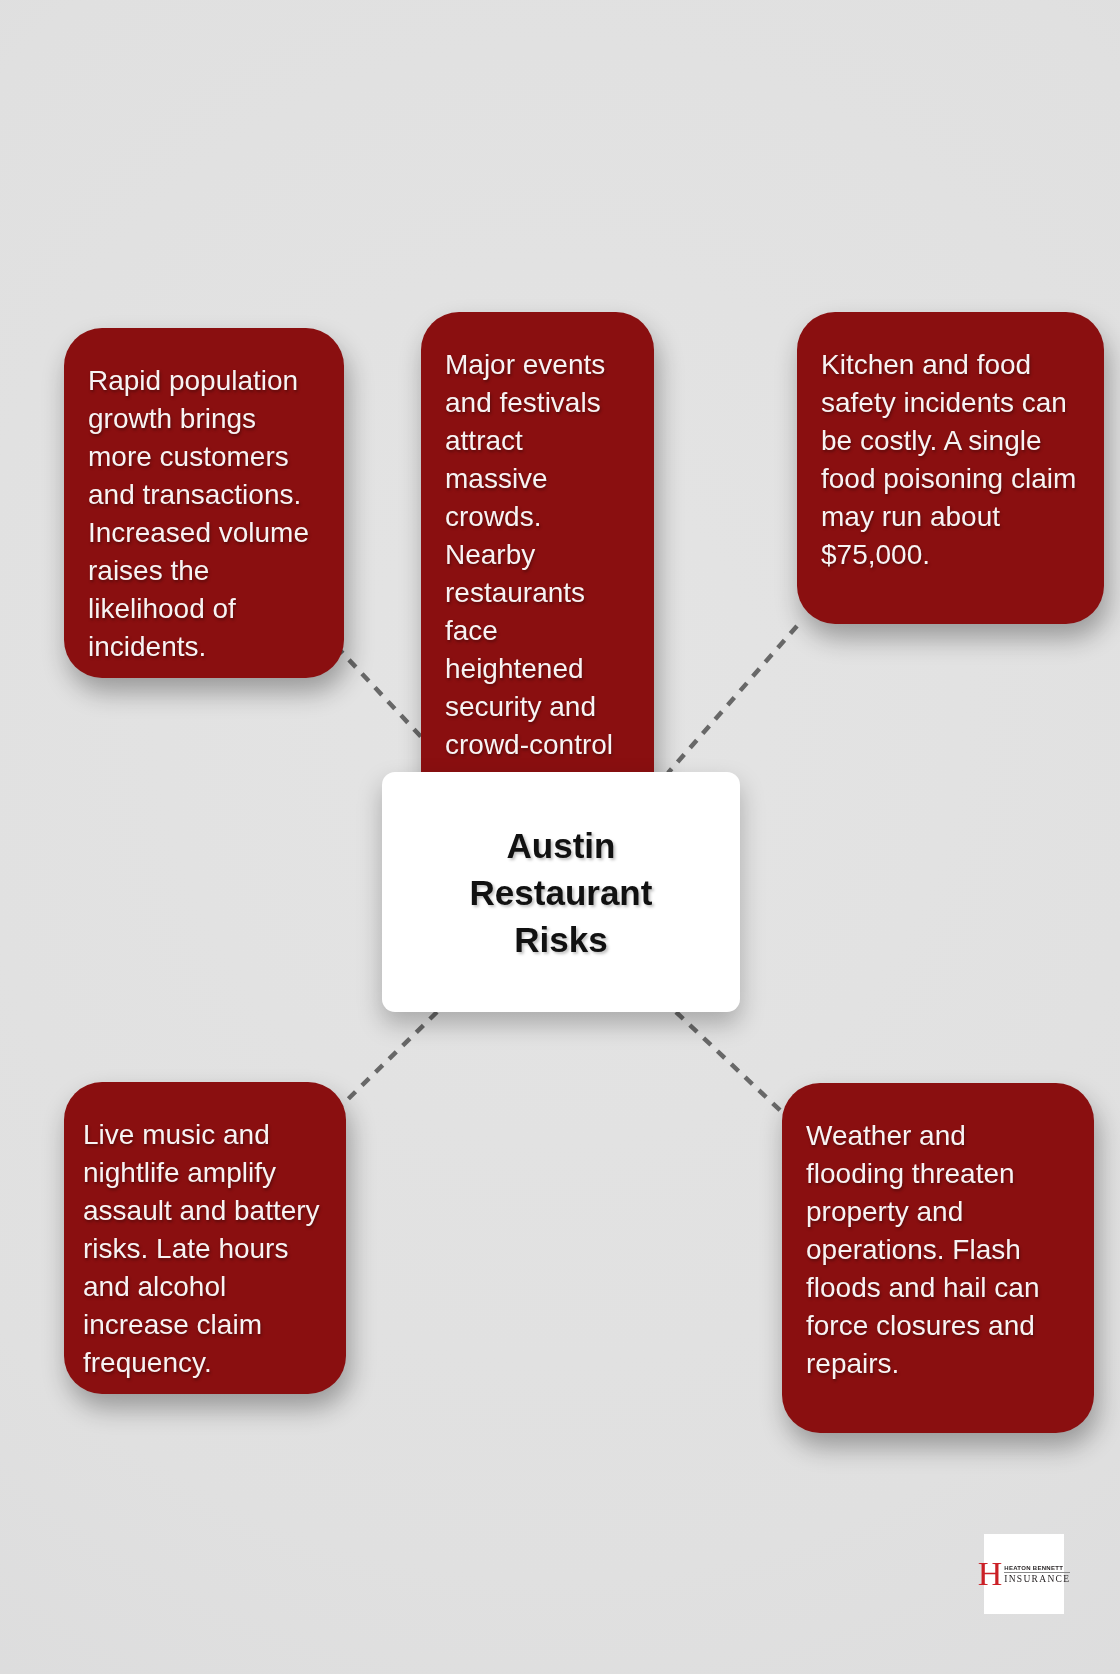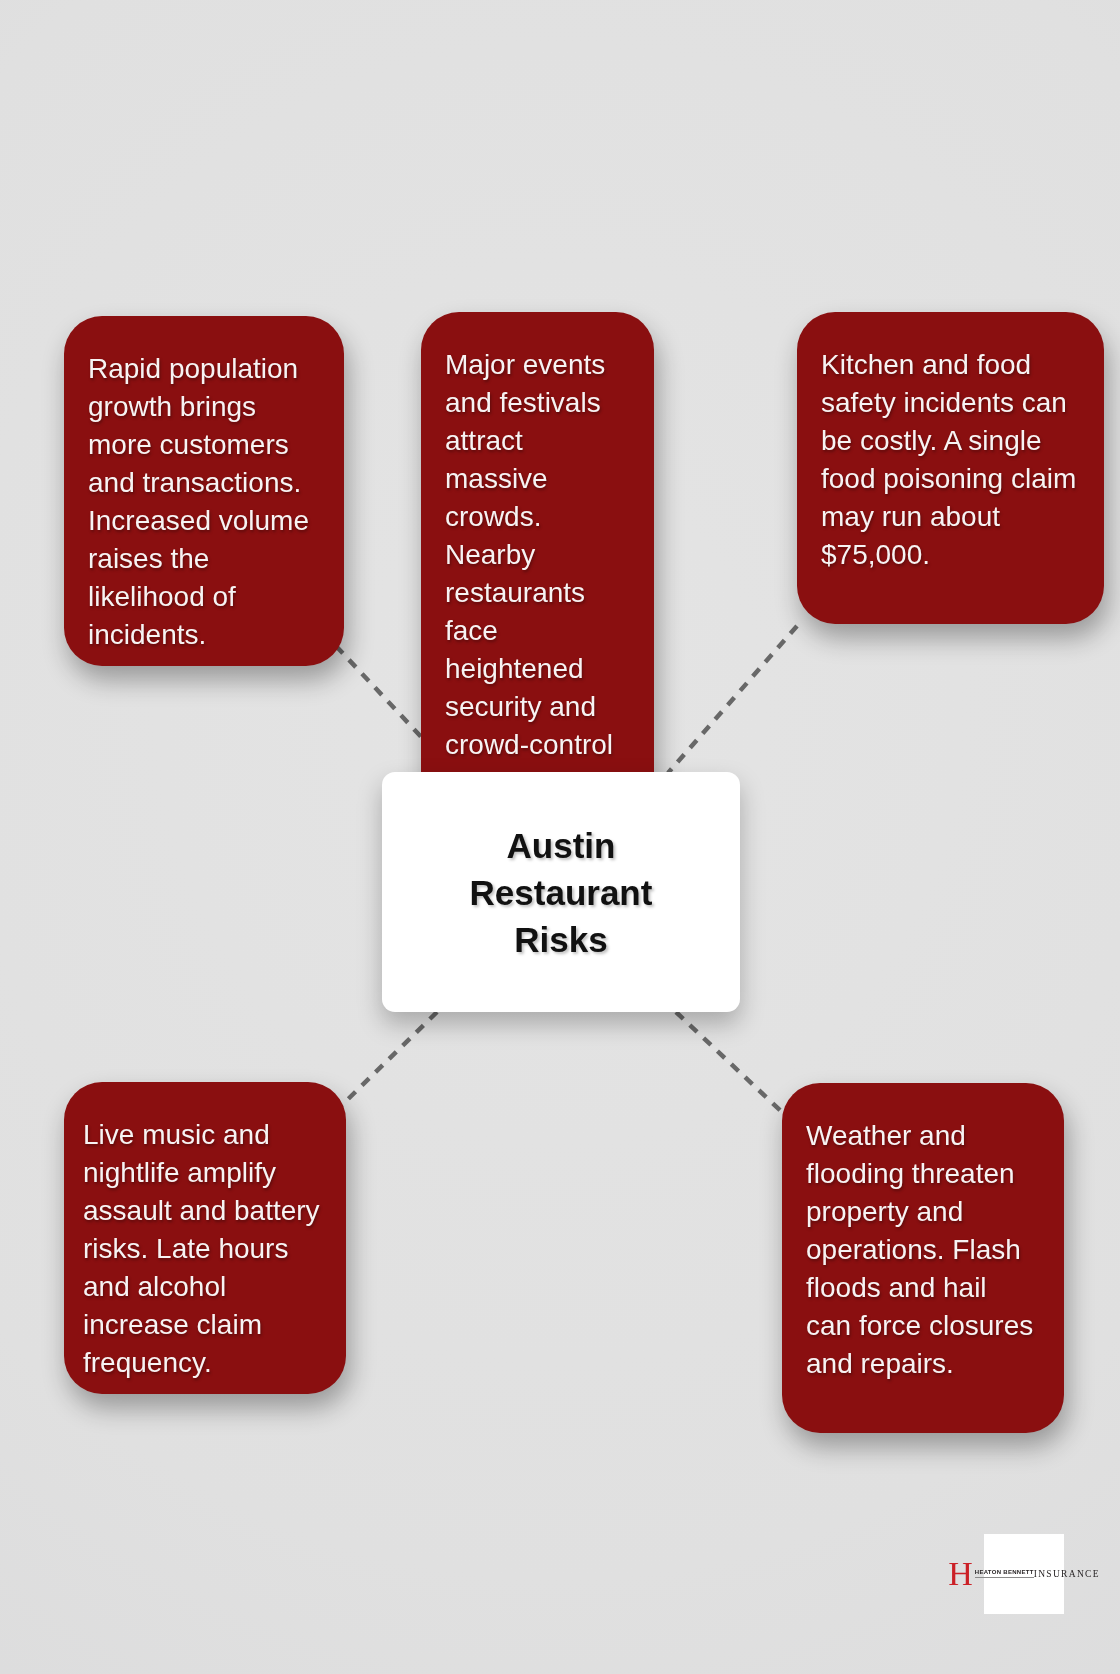--- a/index.html
+++ b/index.html
@@ -31,25 +31,25 @@
     border-radius:38px;
     padding:34px 24px 12px 24px;
     box-shadow:4px 14px 26px rgba(0,0,0,0.32);
   }
   .risk-node p{
     margin:0;
     color:#f7f3f3;
     font-size:28px;line-height:38px;
     text-shadow:1px 2px 3px rgba(0,0,0,0.35);
   }
-  .n1{left:64px;top:316px;width:280px;min-height:350px;}
+  .n1{left:64px;top:328px;width:280px;min-height:350px;}
   .n2{left:421px;top:312px;width:233px;min-height:388px;}
   .n3{left:797px;top:312px;width:307px;min-height:312px;}
   .n4{left:64px;top:1082px;width:282px;min-height:312px;padding-left:19px;}
-  .n5{left:782px;top:1083px;width:282px;min-height:350px;padding-right:26px;}
+  .n5{left:782px;top:1083px;width:312px;min-height:350px;padding-right:26px;}
   .center-node{
     position:absolute;left:382px;top:772px;width:358px;height:240px;
     box-sizing:border-box;
     background:#ffffff;border-radius:13px;
     box-shadow:0 12px 24px rgba(0,0,0,0.25);
     display:flex;align-items:center;justify-content:center;
     padding:0 43px;
   }
   .center-node .label{
     text-align:center;
@@ -60,21 +60,21 @@
     position:absolute;left:984px;top:1534px;width:80px;height:80px;
     background:#ffffff;
     display:flex;align-items:center;justify-content:center;
   }
   .logo-h{
     font-family:"Liberation Serif", serif;
     font-size:34px;line-height:30px;font-weight:400;
     color:var(--logo-red,#cb2026);
     margin-right:2px;
   }
-  .logo-text{display:flex;flex-direction:row;}
+  .logo-text{display:flex;flex-direction:column;}
   .logo-top{
     font-size:6px;font-weight:700;letter-spacing:0.3px;
     color:#231f20;
     border-bottom:1px solid #8a8a8a;
     padding-bottom:1px;margin-bottom:1px;
     white-space:nowrap;
   }
   .logo-bottom{
     font-family:"Liberation Serif", serif;
     font-size:9.5px;letter-spacing:1.3px;

